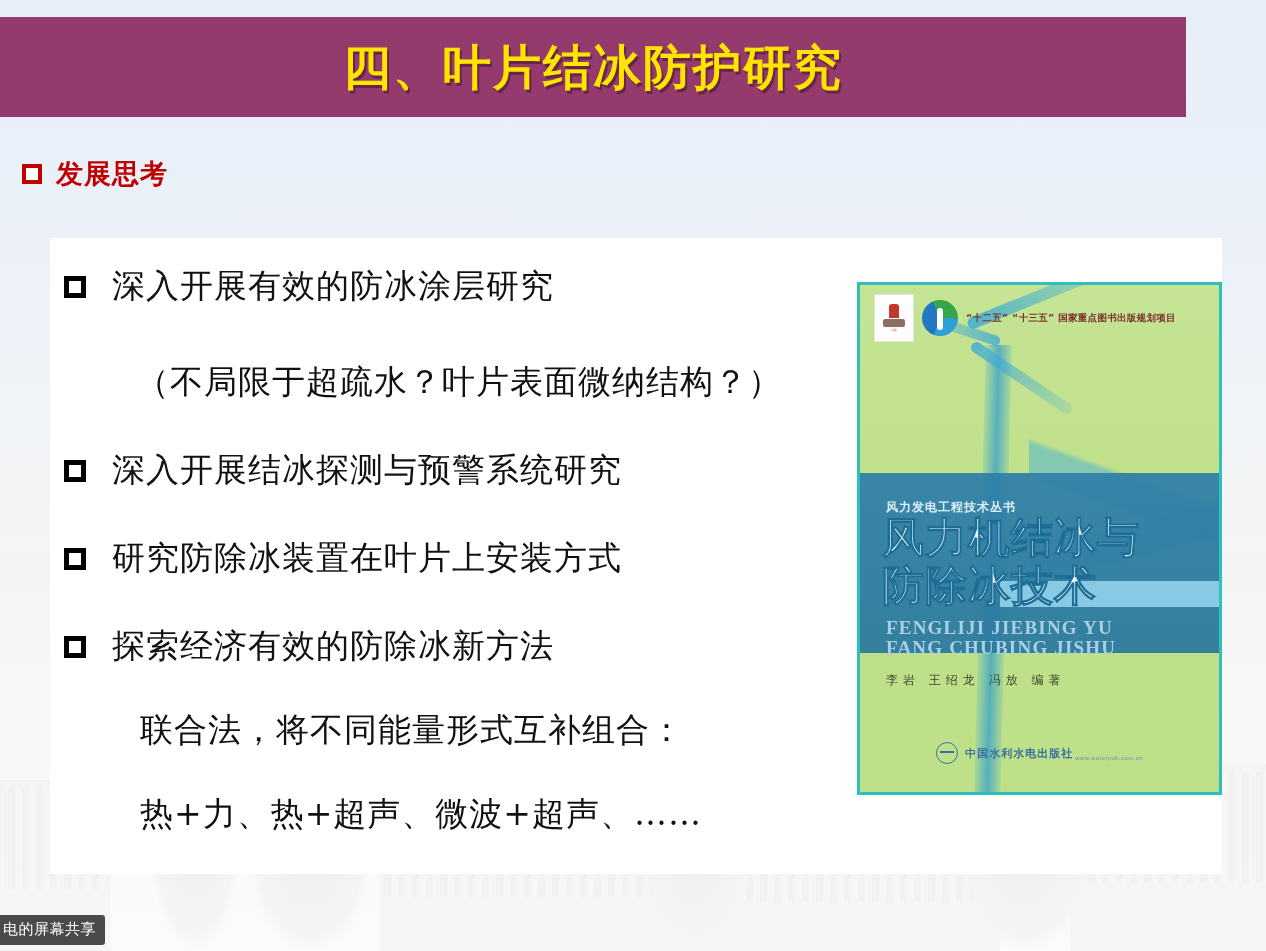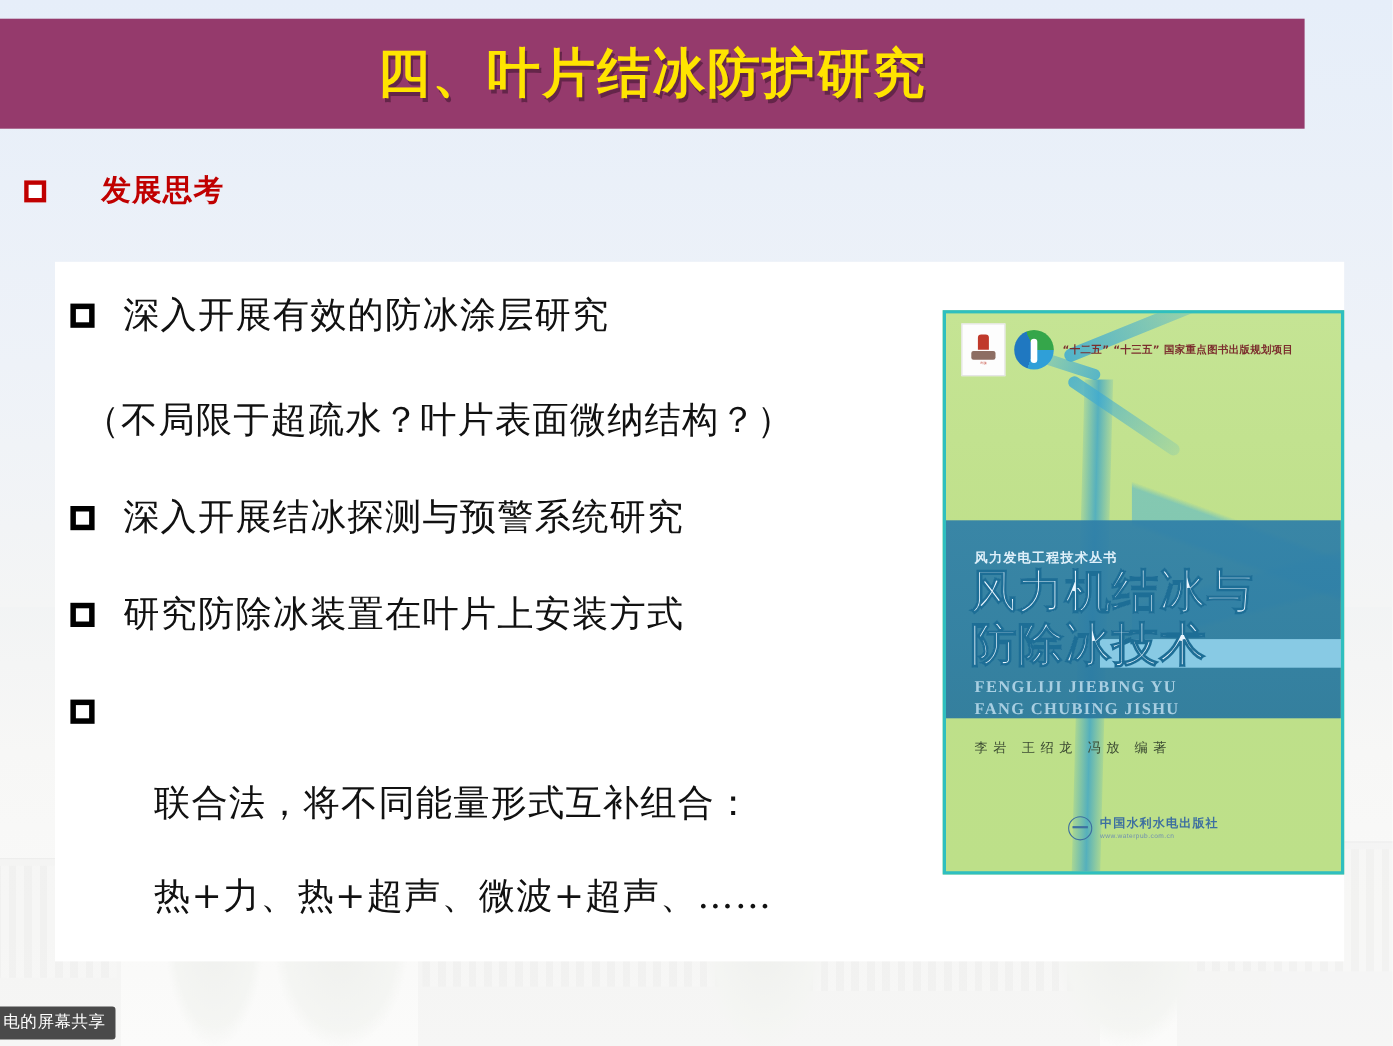--- a/index.html
+++ b/index.html
@@ -56,21 +56,20 @@
     display:flex;align-items:center;gap:14px;
   }
   .sq-red{
     width:20px;height:20px;border:4px solid #c00000;box-sizing:border-box;
     background:#ffffff;flex:none;
   }
   #section-head .head-text{
     font-family:"DejaVu Sans","Liberation Sans",sans-serif;
     font-weight:bold;font-size:27px;color:#c00000;letter-spacing:1px;
     line-height:1;
-    margin-left:36px;
   }
 
   
   #content-panel{
     position:absolute;left:50px;top:238px;width:1172px;height:636px;
     background:#ffffff;
   }
 
   
   #bullet-list{
@@ -80,21 +79,21 @@
     display:flex;align-items:flex-start;
     font-family:"DejaVu Serif","Liberation Serif",serif;
     font-size:33px;color:#111111;line-height:1.1;
     min-height:44px;
   }
   .bline .sq-black{
     width:22px;height:22px;border:5px solid #000;box-sizing:border-box;
     background:#fff;flex:none;margin:8px 26px 0 14px;
   }
   .bline .btxt{white-space:nowrap;letter-spacing:1px;}
-  .bline.indent1{padding-left:26px;}
+  .bline.indent1{padding-left:86px;}
   .bline.indent2{padding-left:90px;text-align:center;}
   .gap-a{height:52px;}
   .gap-b{height:44px;}
   .gap-c{height:44px;}
   .gap-d{height:44px;}
   .gap-e{height:40px;}
 
   
   #book-cover{
     position:absolute;left:857px;top:282px;width:365px;height:513px;
@@ -175,41 +174,41 @@
   }
   .bk-title1{top:232px;}
   .bk-title2{top:280px;}
   .bk-hiband{
     position:absolute;left:140px;top:296px;width:230px;height:26px;
     background:rgba(150,215,240,.85);
   }
   .bk-py1,.bk-py2{
     position:absolute;left:26px;
     font-family:"Liberation Serif","DejaVu Serif",serif;
-    font-size:15px;color:#a9cfe2;letter-spacing:1.2px;font-weight:bold;
+    font-size:19px;color:#a9cfe2;letter-spacing:1.2px;font-weight:bold;
   }
   .bk-py1{top:332px;}
   .bk-py2{top:352px;}
   .bk-authors{
     position:absolute;left:26px;top:387px;
     font-family:"DejaVu Sans","Liberation Sans",sans-serif;
     font-size:12px;color:#3b4a32;letter-spacing:5px;
   }
   .bk-pub{
     position:absolute;left:0;right:0;bottom:28px;
     display:flex;align-items:center;justify-content:center;gap:7px;
   }
   .bk-pub .pb-mark{
     width:20px;height:20px;border-radius:50%;
     border:1.6px solid #3d6fa0;position:relative;flex:none;
   }
   .bk-pub .pb-mark::after{
     content:"";position:absolute;left:3px;top:8px;right:3px;height:2px;background:#3d6fa0;
   }
-  .bk-pub .pb-col{display:flex;flex-direction:column;gap:2px;}
+  .bk-pub .pb-col{display:flex;gap:2px;align-items:flex-end;}
   .bk-pub .pb-name{
     font-family:"DejaVu Sans","Liberation Sans",sans-serif;
     font-size:11px;color:#3d6fa0;letter-spacing:1px;font-weight:bold;
   }
   .bk-pub .pb-url{
     font-family:"Liberation Sans",sans-serif;font-size:6px;color:#6f8fb0;letter-spacing:.4px;
   }
 
   
   #share-badge{
@@ -273,20 +272,21 @@
 
       <div class="bline">
         <span class="sq-black"></span>
         <span class="btxt">研究防除冰装置在叶片上安装方式</span>
       </div>
 
       <div class="gap-d"></div>
 
       <div class="bline">
         <span class="sq-black"></span>
+        <span class="btxt">探索经济有效的防除冰新方法</span>
       </div>
 
       <div class="gap-e"></div>
 
       <div class="bline indent2">
         <span class="btxt">联合法，将不同能量形式互补组合：</span>
       </div>
 
       <div class="gap-e"></div>
 

